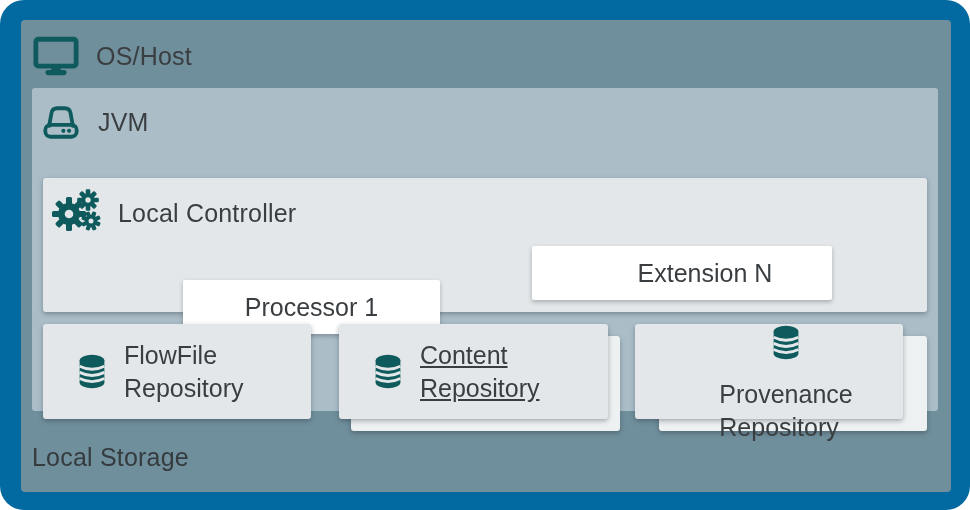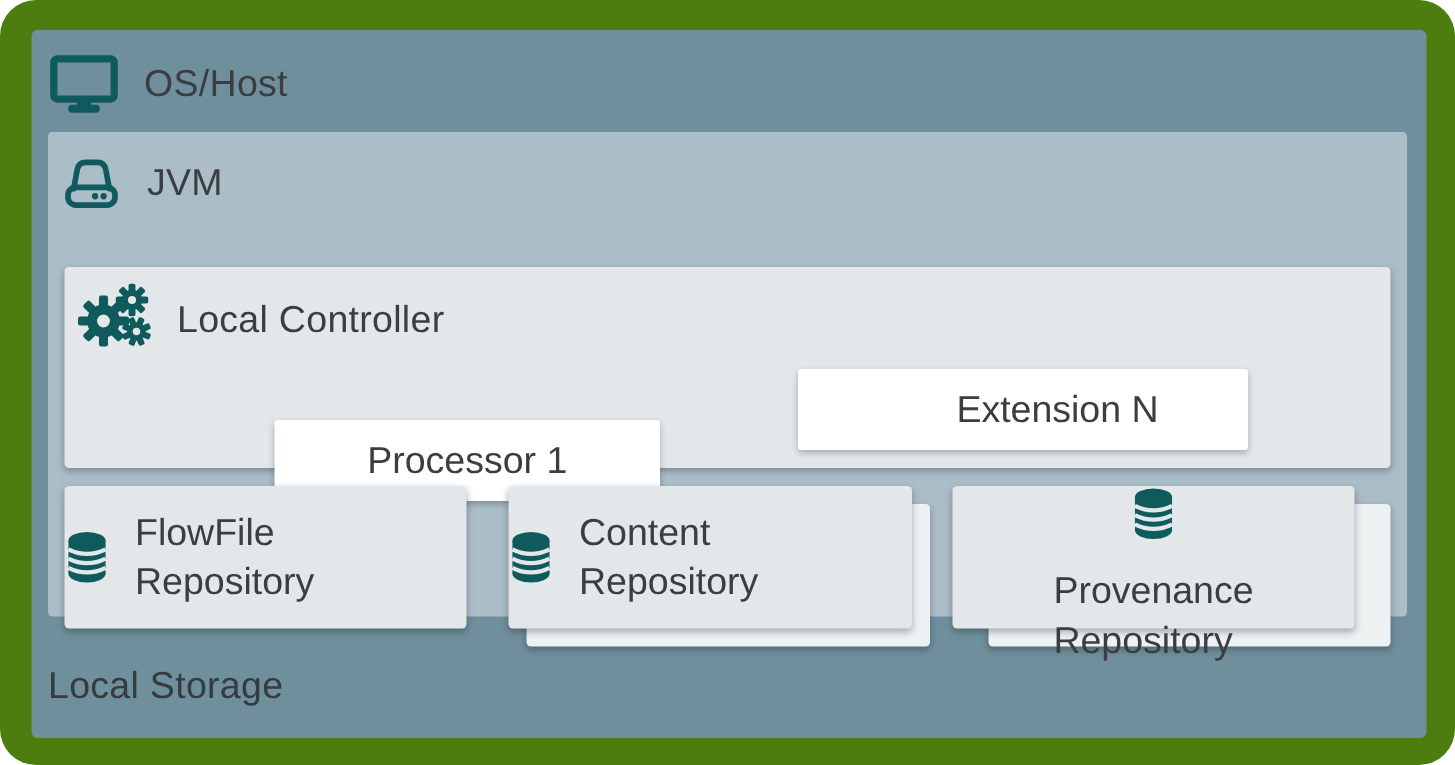--- a/index.html
+++ b/index.html
@@ -1,17 +1,17 @@
 <!DOCTYPE html>
 <html><head>
 <meta charset="utf-8">
 <style>
   html,body{margin:0;padding:0;background:#ffffff;}
   .canvas{
-    position:relative;width:970px;height:510px;background:#4d7c0f;
+    position:relative;width:970px;height:510px;background:#0369a1;
     border-radius:24px;overflow:hidden;
     font-family:"Liberation Sans", sans-serif;color:#3a3e41;
   }
   .abs{position:absolute;}
   .os-host{
     left:21px;top:20px;width:930px;height:472px;
     background:#708f9c;border-radius:4px;
   }
   .jvm{
     left:11px;top:68px;width:906px;height:323px;
@@ -35,30 +35,30 @@
   .white-card{
     position:absolute;background:#ffffff;border-radius:2px;
     box-shadow:0 2px 4px rgba(25,35,45,.3);
     display:flex;align-items:center;justify-content:center;
     font-size:25px;height:54px;top:68px;
   }
   .processor{left:140px;width:257px;margin-top:34px;}
   .extension{left:489px;width:254px;padding-left:46px;}
   .repo{
     position:absolute;top:236px;height:95px;
-    display:flex;align-items:center;gap:17px;
+    display:flex;align-items:center;gap:17px;padding-left:34px;
     box-sizing:border-box;
   }
   .repo .lines{font-size:25px;line-height:33px;}
   .repo-behind{
     position:absolute;top:248px;height:95px;background:#eef1f2;
     border-radius:3px;box-shadow:0 2px 5px rgba(25,35,45,.35);
   }
   .flowfile{left:11px;width:268px;}
-  .content{left:307px;width:269px;}
+  .content{left:307px;width:269px;text-decoration:underline;}
   .content-behind{left:319px;width:269px;}
   .provenance{left:603px;width:268px;flex-direction:column;}
   .provenance-behind{left:627px;width:268px;}
   .local-storage{
     left:11px;top:423px;font-size:25px;color:#353b3e;letter-spacing:.2px;
   }
   svg{display:block;overflow:visible;}
 </style>
 </head>
 <body>

